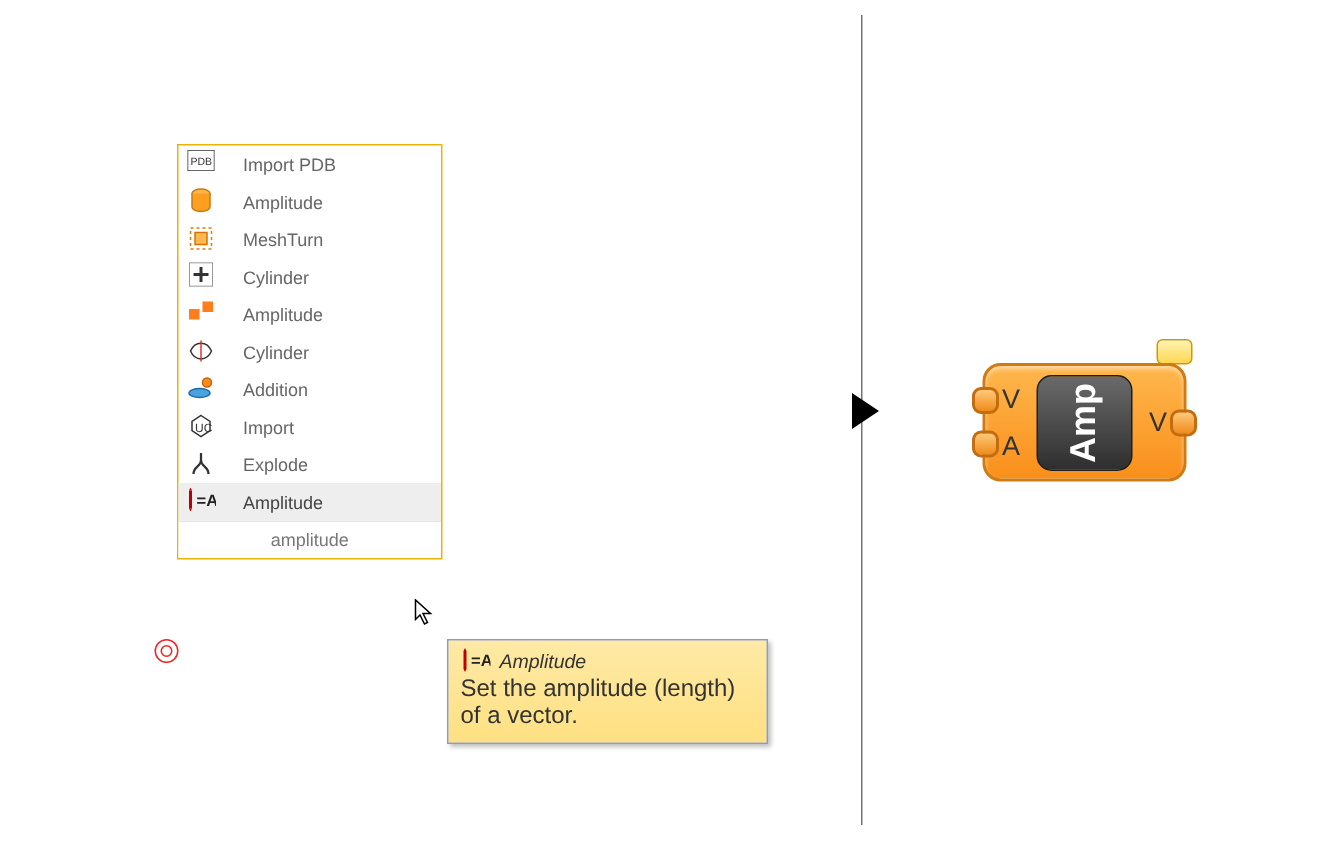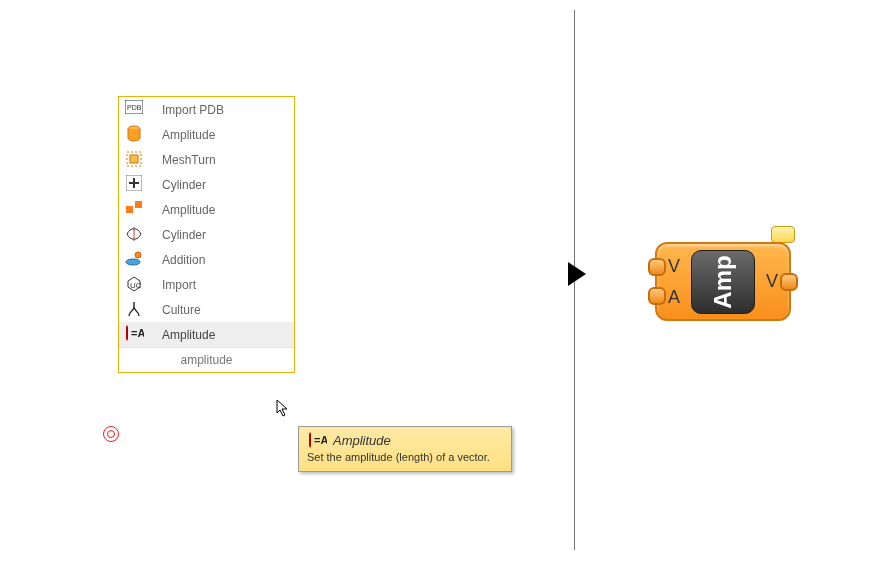--- a/index.html
+++ b/index.html
@@ -24,21 +24,21 @@
   .mi.hov .lbl{color:#444}
   .search{height:24px;display:flex;align-items:center;justify-content:center;color:#777;border-top:1px solid #e5e5e5;background:#fff}
 
   
   .cursor{position:absolute;left:276px;top:399px;width:16px;height:18px;pointer-events:none}
 
   
   .tip{position:absolute;left:298px;top:426px;width:196px;background:linear-gradient(#feeaa6,#ffe082);border:1px solid #9b9b9b;box-shadow:2px 2px 3px rgba(0,0,0,.25);padding:5px 8px 8px 8px}
   .tip .trow{display:flex;align-items:center;gap:6px;margin-bottom:3px}
   .tip .tname{font-style:italic;color:#333;font-size:13px}
-  .tip .tdesc{font-size:11px;color:#333}
+  .tip .tdesc{font-size:16px;color:#333}
 
   
   .comp{position:absolute;left:655px;top:242px}
   .balloon{position:absolute;right:-4px;top:-16px;width:22px;height:15px;border-radius:4px;background:linear-gradient(#fff3b0,#ffd752);border:1px solid #c79a12}
   .body{width:132px;height:75px;border-radius:12px;background:linear-gradient(#ffb74d,#f98f1b);border:2px solid #d07a14;position:relative;box-shadow:inset 0 2px 3px rgba(255,255,255,.5)}
   .port{position:absolute;width:14px;height:14px;border:2px solid #c46d10;border-radius:6px;background:linear-gradient(#ffc97a,#ef8b1b)}
   .port.l1{left:-9px;top:14px}.port.l2{left:-9px;bottom:14px}.port.r1{right:-9px;top:29px}
   .plabel{position:absolute;font:18px/1 Arial;color:#333}
   .pl1{left:11px;top:13px}.pl2{left:11px;bottom:13px}.pr1{right:11px;top:28px}
   .cap{position:absolute;left:34px;top:6px;width:62px;height:62px;border-radius:10px;background:linear-gradient(#6a6a6a,#2e2e2e);border:1px solid #1e1e1e;display:flex;align-items:center;justify-content:center}
@@ -131,21 +131,21 @@
       </span>
     <span class="lbl">Import</span>
   </div>
   <div class="mi">
     <span class="ic">
         <svg width="16" height="18">
           <path d="M8 2v5c0 4-5 4-5 9" fill="none" stroke="#333" stroke-width="1.5"></path>
           <path d="M8 7c0 4 5 4 5 9" fill="none" stroke="#333" stroke-width="1.5"></path>
         </svg>
       </span>
-    <span class="lbl">Culture</span>
+    <span class="lbl">Explode</span>
   </div>
   <div class="mi hov">
     <span class="ic">
         <svg width="20" height="16">
           <path d="M3 2v12" stroke="#b00" stroke-width="2"></path>
           <path d="M2 2l1-2 1 2zM2 14l1 2 1-2z" fill="#b00"></path>
           <text x="7" y="12" font-size="11" font-weight="bold" fill="#222">=A</text>
         </svg>
       </span>
     <span class="lbl">Amplitude</span>

